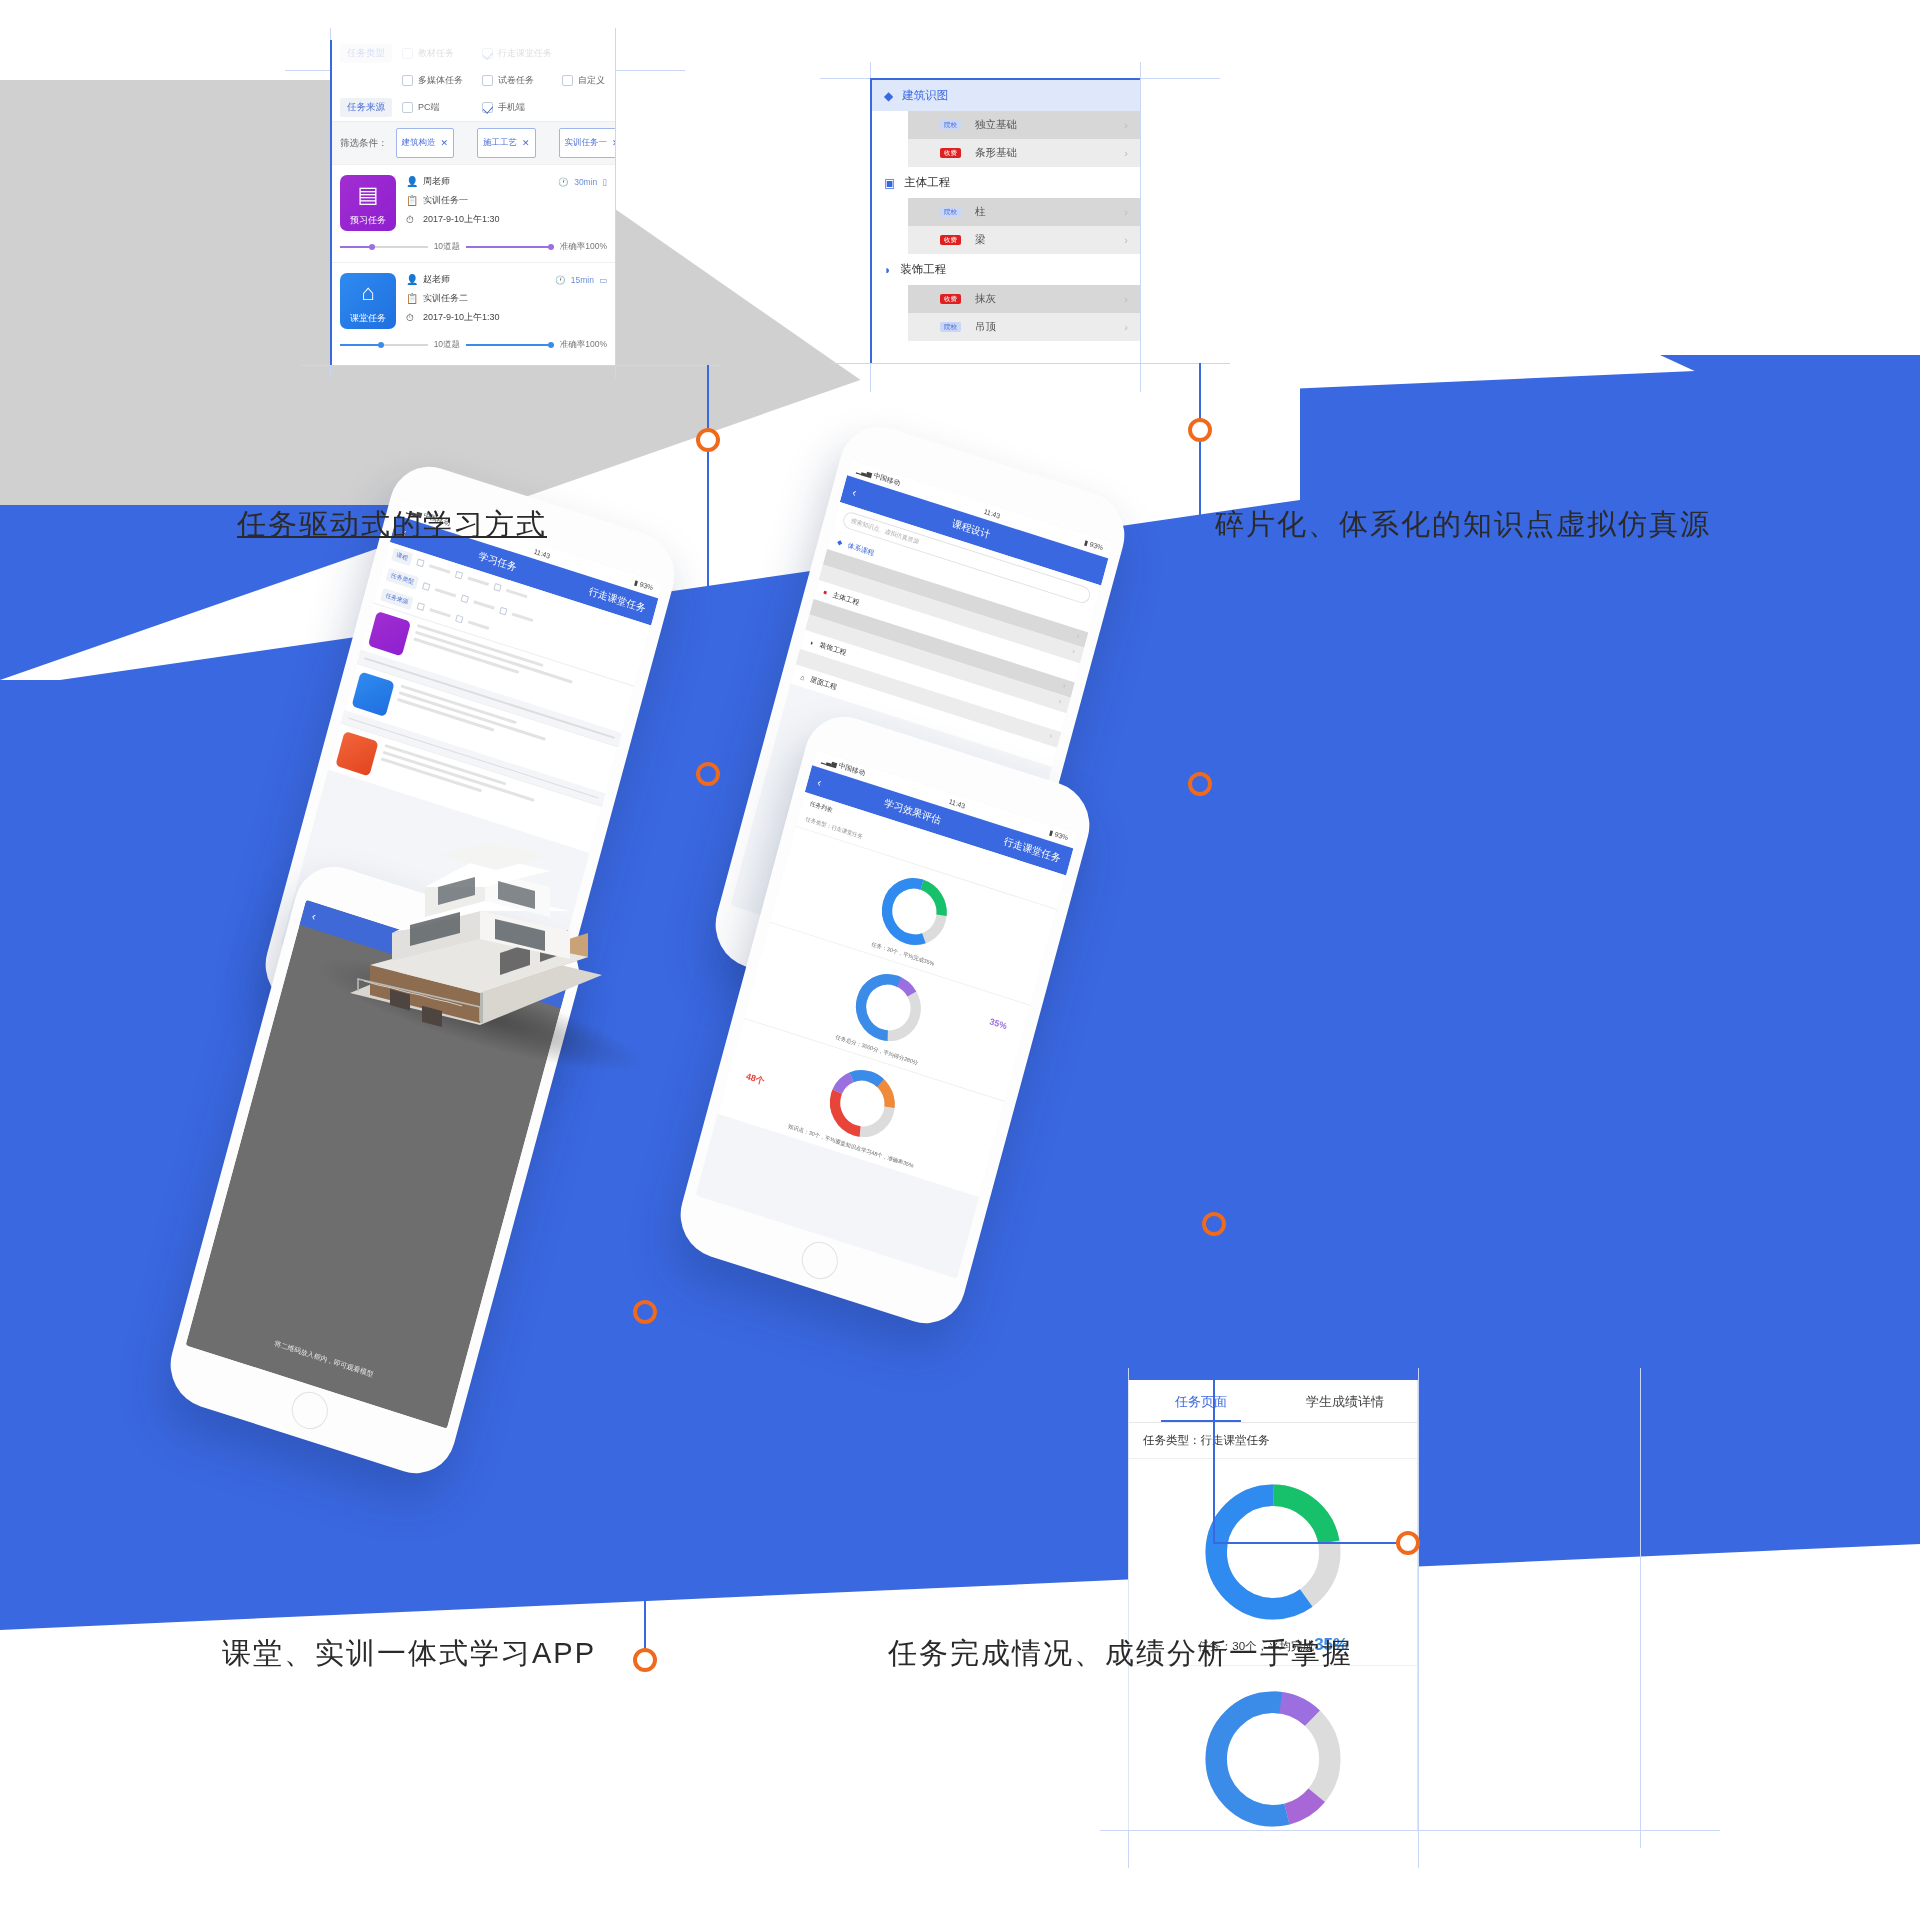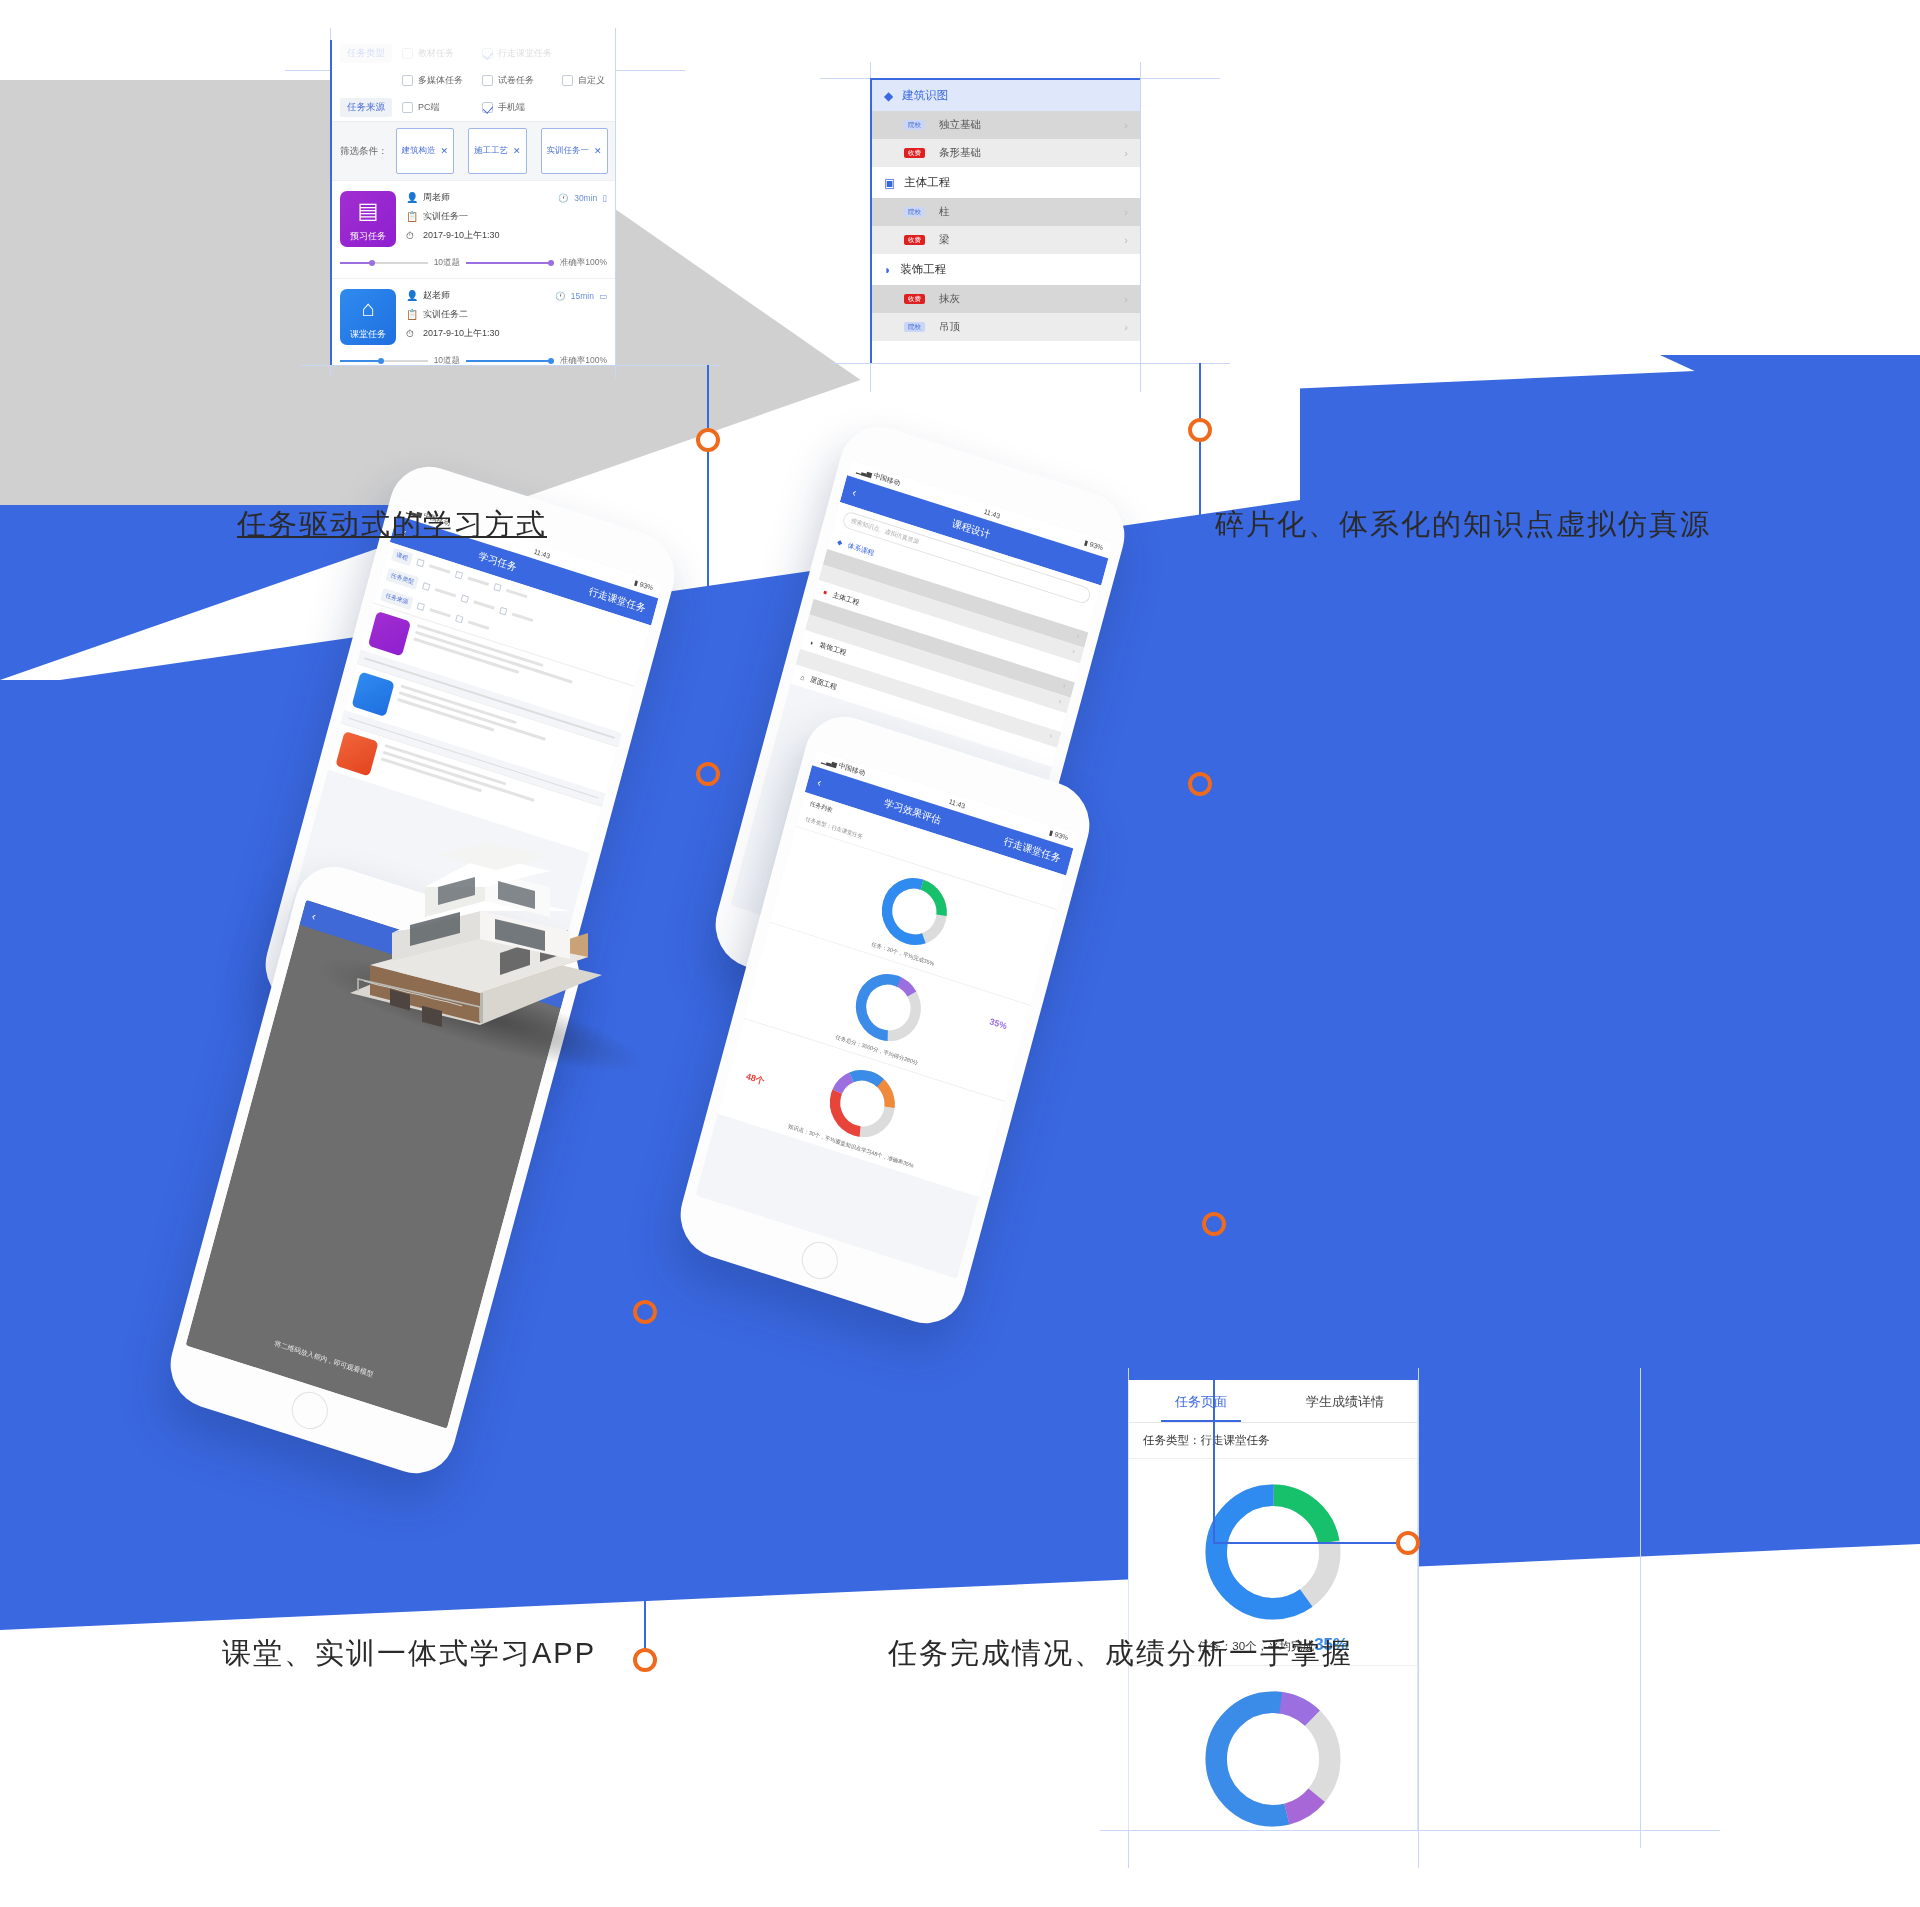--- a/index.html
+++ b/index.html
@@ -101,21 +101,21 @@
     border-width: 0 1.5px 1.5px 0; transform: rotate(42deg);
   }
   .pt-filter {
     display: flex; align-items: center; padding: 6px 8px;
     background: #f5f6f8; border-top: 1px solid #ededed;
   }
   .pt-filter-title { font-size: 9.5px; color: #666; margin-right: 8px; white-space: nowrap; }
   .chip {
     display: inline-flex; align-items: center; gap: 5px;
     border: 1px solid #9fb6ea; color: #4a6fd8; border-radius: 2px;
-    font-size: 8.5px; padding: 16px 5px; margin-right: 14px; background: #fff;
+    font-size: 8.5px; padding: 8px 5px; margin-right: 23px; background: #fff;
     white-space: nowrap;
   }
   .chip .x { font-size: 9px; color: #4a6fd8; }
 
   .task-card { display: flex; padding: 10px 8px 4px 8px; border-top: 1px solid #f0f0f0; }
   .task-thumb {
     width: 56px; height: 56px; border-radius: 7px; flex: none;
     display: flex; flex-direction: column; align-items: center; justify-content: flex-end;
     color: #fff; font-size: 9px; padding-bottom: 4px; position: relative; overflow: hidden;
   }
@@ -147,21 +147,21 @@
     border-left: 2px solid #3a68e0; border-top: 2px solid #3a68e0;
   }
   .tree-group {
     display: flex; align-items: center; gap: 9px;
     padding: 8px 12px; font-size: 11.5px; color: #333;
   }
   .tree-group.active { background: #dfe8fb; color: #3a68e0; }
   .tree-group .gic { color: #3a68e0; font-size: 12px; }
   .tree-item {
     display: flex; align-items: center; padding: 7px 12px 7px 32px;
-    font-size: 10.5px; color: #555; position: relative;
+    font-size: 10.5px; color: #555; position: relative; margin-left: 36px;
   }
   .tree-item.shade { background: #d7d7d7; }
   .tree-item.shade2 { background: #ececec; }
   .badge {
     font-size: 6.5px; padding: 2px 4px; border-radius: 2px;
     margin-right: 14px; color: #fff; white-space: nowrap; line-height: 1;
   }
   .badge.school { background: #c9d6f5; color: #4a6fd8; }
   .badge.paid   { background: #e02020; }
   .chev { position: absolute; right: 12px; color: #bbb; font-size: 11px; }

